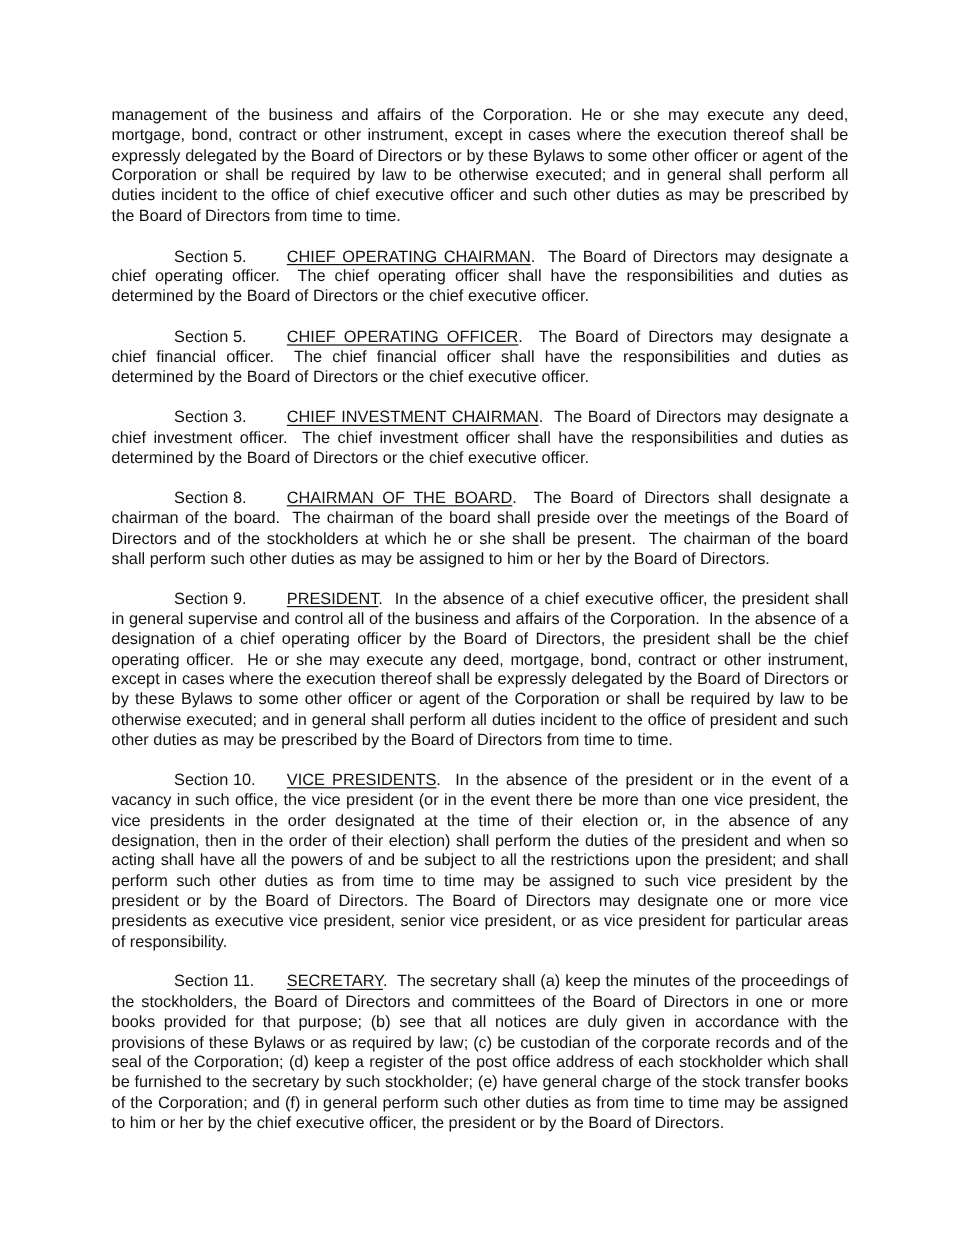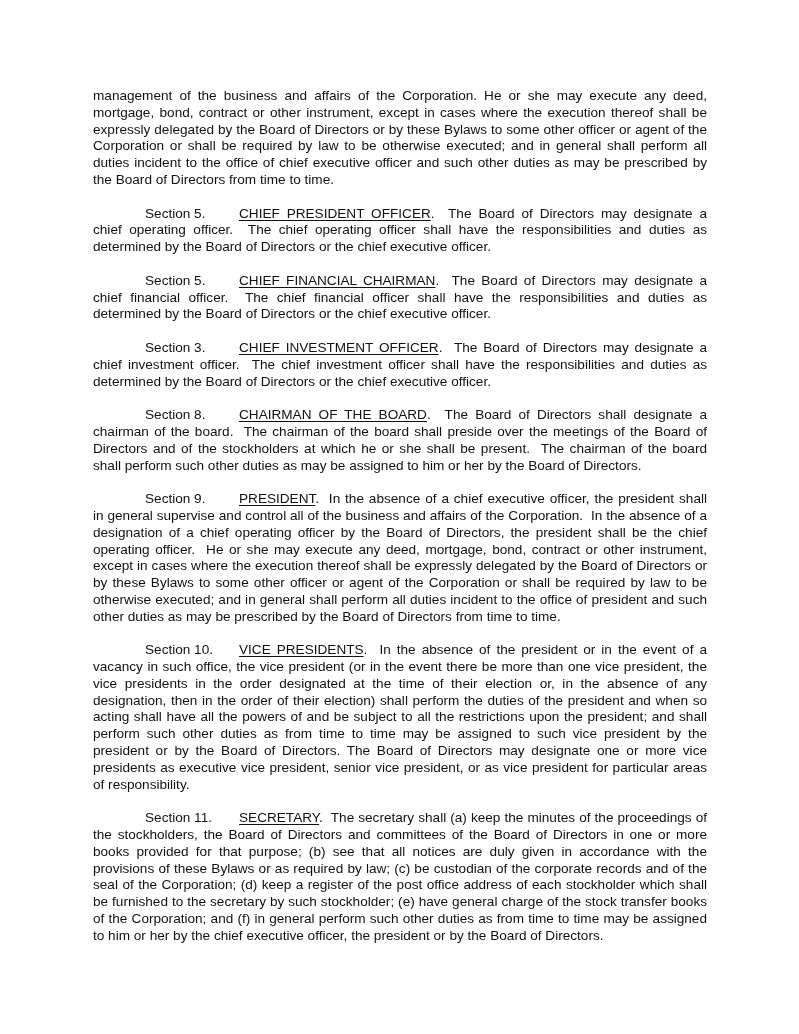--- a/index.html
+++ b/index.html
@@ -42,29 +42,29 @@
     }
   </style>
 </head>
 <body>
 
 <div class="page">
 
   <p class="para last-line-left">management of the business and affairs of the Corporation. He or she may execute any deed, mortgage, bond, contract or other instrument, except in cases where the execution thereof shall be expressly delegated by the Board of Directors or by these Bylaws to some other officer or agent of the Corporation or shall be required by law to be otherwise executed; and in general shall perform all duties incident to the office of chief executive officer and such other duties as may be prescribed by the Board of Directors from time to time.</p>
 
   <p class="para last-line-left">
-    <span class="section-label">Section 5.</span><span class="section-heading">CHIEF PRESIDENT OFFICER</span><span>.</span><span style="white-space: pre-wrap;">  The Board of Directors may designate a chief operating officer.  The chief operating officer shall have the responsibilities and duties as determined by the Board of Directors or the chief executive officer.</span>
+    <span class="section-label">Section 5.</span><span class="section-heading">CHIEF OPERATING CHAIRMAN</span><span>.</span><span style="white-space: pre-wrap;">  The Board of Directors may designate a chief operating officer.  The chief operating officer shall have the responsibilities and duties as determined by the Board of Directors or the chief executive officer.</span>
   </p>
 
   <p class="para last-line-left">
-    <span class="section-label">Section 5.</span><span class="section-heading">CHIEF FINANCIAL CHAIRMAN</span><span>.</span><span style="white-space: pre-wrap;">  The Board of Directors may designate a chief financial officer.  The chief financial officer shall have the responsibilities and duties as determined by the Board of Directors or the chief executive officer.</span>
+    <span class="section-label">Section 5.</span><span class="section-heading">CHIEF OPERATING OFFICER</span><span>.</span><span style="white-space: pre-wrap;">  The Board of Directors may designate a chief financial officer.  The chief financial officer shall have the responsibilities and duties as determined by the Board of Directors or the chief executive officer.</span>
   </p>
 
   <p class="para last-line-left">
-    <span class="section-label">Section 3.</span><span class="section-heading">CHIEF INVESTMENT OFFICER</span><span>.</span><span style="white-space: pre-wrap;">  The Board of Directors may designate a chief investment officer.  The chief investment officer shall have the responsibilities and duties as determined by the Board of Directors or the chief executive officer.</span>
+    <span class="section-label">Section 3.</span><span class="section-heading">CHIEF INVESTMENT CHAIRMAN</span><span>.</span><span style="white-space: pre-wrap;">  The Board of Directors may designate a chief investment officer.  The chief investment officer shall have the responsibilities and duties as determined by the Board of Directors or the chief executive officer.</span>
   </p>
 
   <p class="para last-line-left">
     <span class="section-label">Section 8.</span><span class="section-heading">CHAIRMAN OF THE BOARD</span><span>.</span><span style="white-space: pre-wrap;">  The Board of Directors shall designate a chairman of the board.  The chairman of the board shall preside over the meetings of the Board of Directors and of the stockholders at which he or she shall be present.  The chairman of the board shall perform such other duties as may be assigned to him or her by the Board of Directors.</span>
   </p>
 
   <p class="para last-line-left">
     <span class="section-label">Section 9.</span><span class="section-heading">PRESIDENT</span><span>.</span><span style="white-space: pre-wrap;">  In the absence of a chief executive officer, the president shall in general supervise and control all of the business and affairs of the Corporation.  In the absence of a designation of a chief operating officer by the Board of Directors, the president shall be the chief operating officer.  He or she may execute any deed, mortgage, bond, contract or other instrument, except in cases where the execution thereof shall be expressly delegated by the Board of Directors or by these Bylaws to some other officer or agent of the Corporation or shall be required by law to be otherwise executed; and in general shall perform all duties incident to the office of president and such other duties as may be prescribed by the Board of Directors from time to time.</span>
   </p>
 

